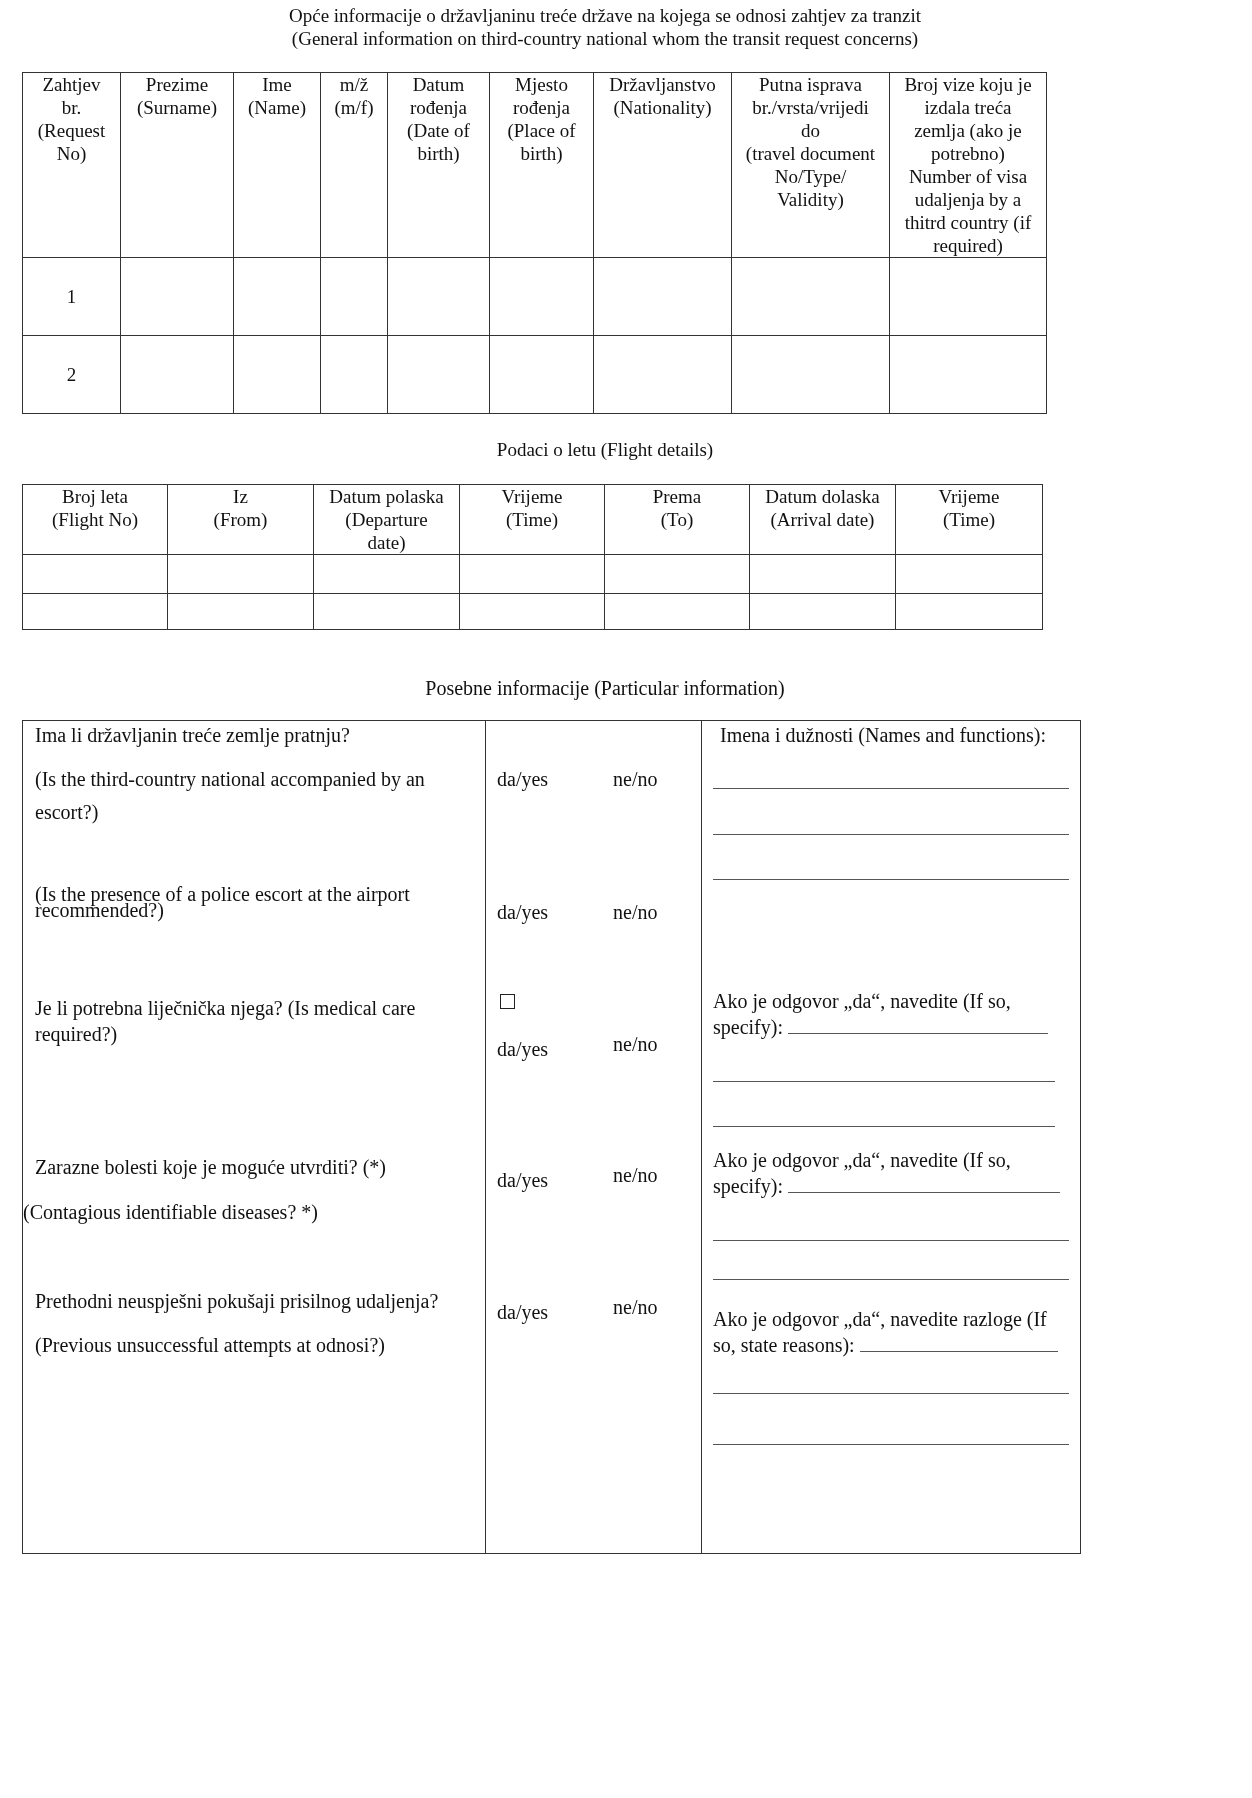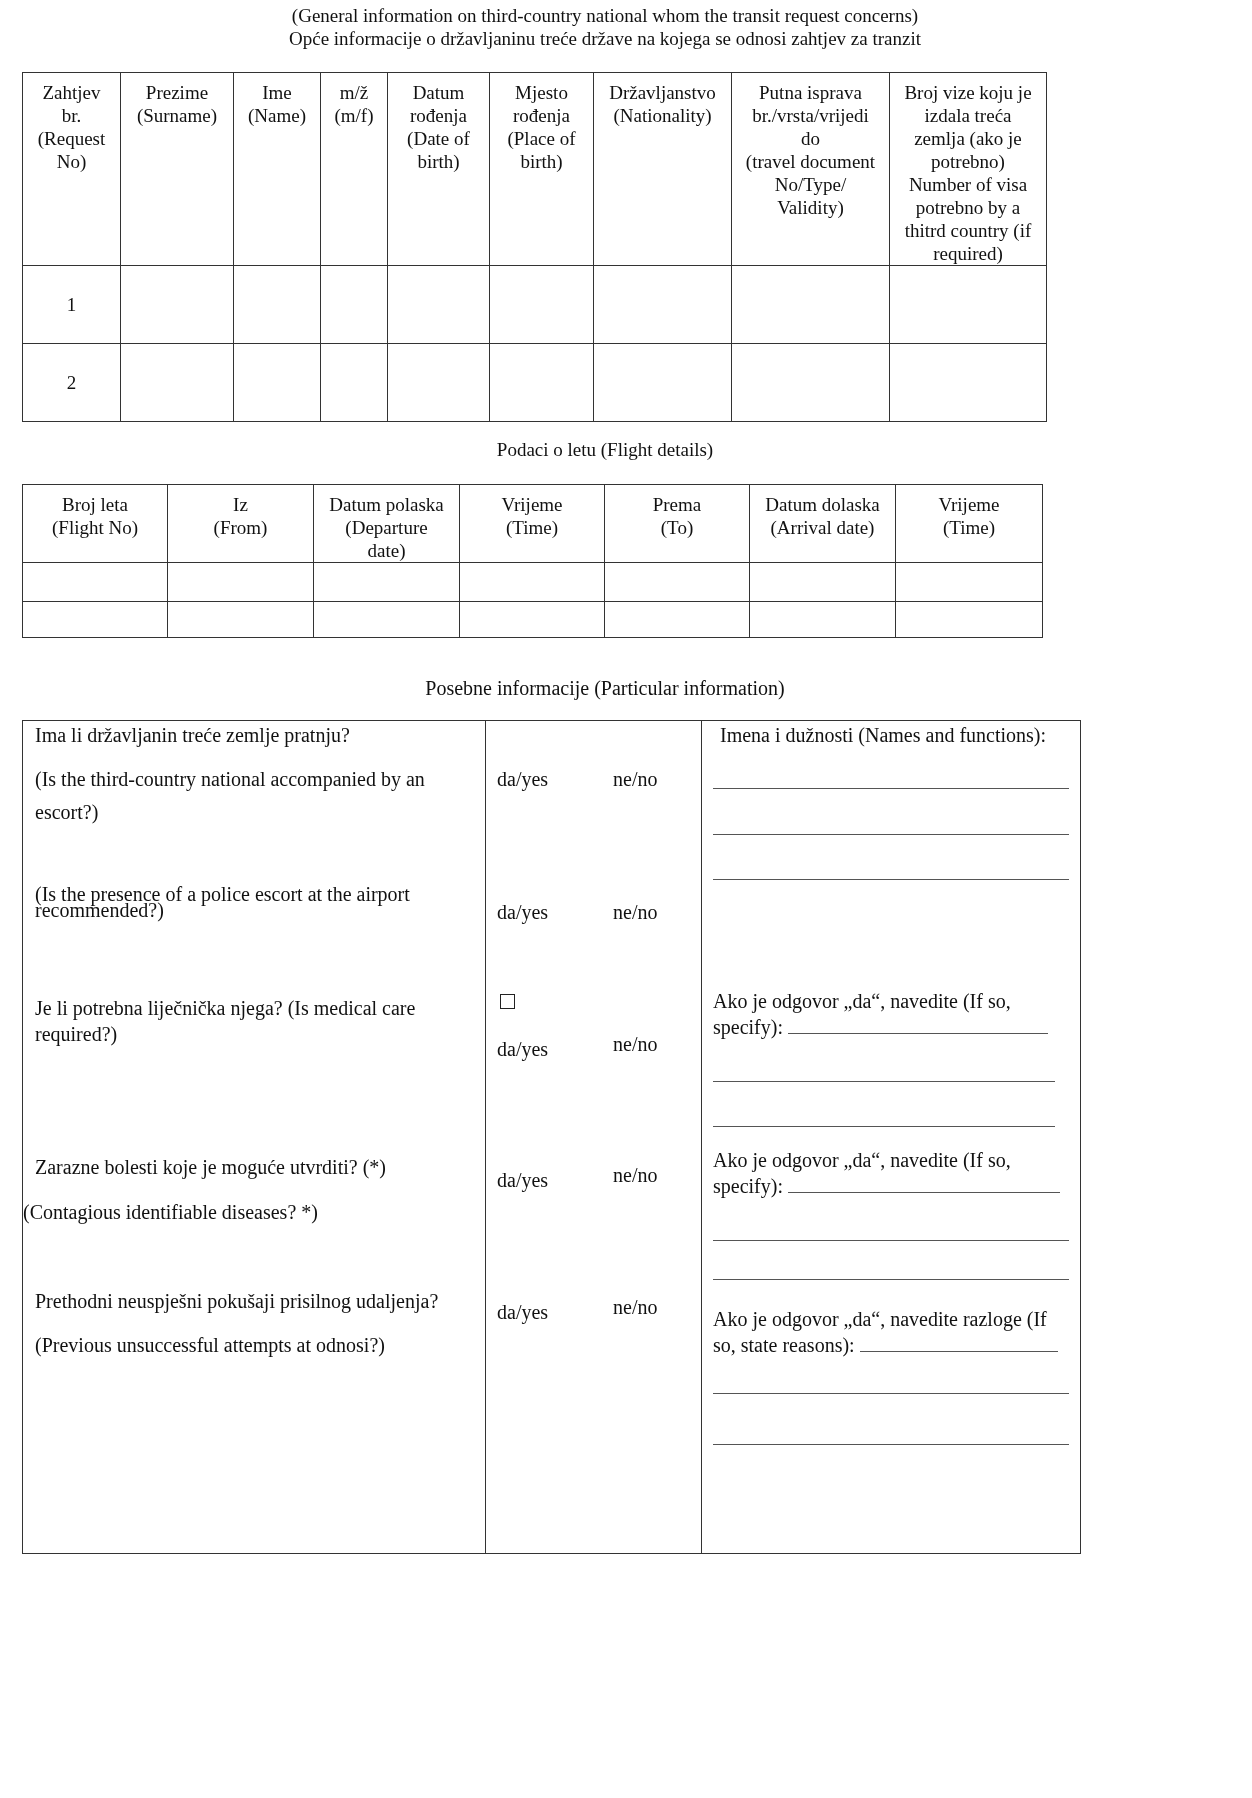--- a/index.html
+++ b/index.html
@@ -2,38 +2,38 @@
 <html><head>
 <meta charset="utf-8">
 <style>
   html, body { margin:0; padding:0; background:#ffffff; }
   body { width:1252px; height:1798px; position:relative; overflow:hidden;
          font-family:"Liberation Serif", "DejaVu Serif", serif; color:#111; }
   .abs { position:absolute; }
   .title { position:absolute; left:0; width:1210px; text-align:center; font-size:19px; line-height:23px; }
   table.grid { position:absolute; border-collapse:collapse; table-layout:fixed; font-size:19px; line-height:23px; }
   table.grid td { border:1.6px solid #333; text-align:center; vertical-align:top; padding:0 2px; }
-  table.grid tr.hdr td { padding-top:8px; }
+  table.grid tr.hdr td { padding-top:0; }
   table.grid td.num { vertical-align:middle; }
   #top-table { left:22px; top:72px; width:1024px; }
   #flight-table { left:22px; top:484px; width:1020px; }
   #part-box { left:22px; top:720px; width:1057px; height:832px; border:1.8px solid #333; }
   .vline { position:absolute; top:0; bottom:0; width:0; border-left:1.6px solid #333; }
   .ptxt { position:absolute; font-size:20px; line-height:26px; }
   .opt { position:absolute; font-size:20px; line-height:24px; }
   .blank { position:absolute; height:0; border-bottom:1.4px solid #555; }
   .checkbox { position:absolute; width:13px; height:13px; border:1.4px solid #222; }
   .fillspan { display:inline-block; vertical-align:baseline; border-bottom:1.4px solid #555; height:0; }
 </style>
 </head>
 <body>
 
 <div class="title" style="top:4px;">
+  <div>Opće informacije o državljaninu treće države na kojega se odnosi zahtjev za tranzit</div>
   <div>(General information on third-country national whom the transit request concerns)</div>
-  <div>Opće informacije o državljaninu treće države na kojega se odnosi zahtjev za tranzit</div>
 </div>
 
 <table class="grid" id="top-table">
   <colgroup>
     <col style="width:98px">
       <col style="width:113px">
       <col style="width:87px">
       <col style="width:67px">
     <col style="width:102px">
       <col style="width:104px">
@@ -101,21 +101,21 @@
             <div>Validity)</div>
           </div>
         </td>
     <td>
           <div class="hd">
             <div>Broj vize koju je</div>
             <div>izdala treća</div>
             <div>zemlja (ako je</div>
             <div>potrebno)</div>
             <div>Number of visa</div>
-            <div>potrebno by a</div>
+            <div>udaljenja by a</div>
             <div>thitrd country (if</div>
             <div>required)</div>
           </div>
         </td>
   </tr>
   <tr style="height:78px;">
     <td class="num">1</td>
     <td></td>
     <td></td>
     <td></td>

